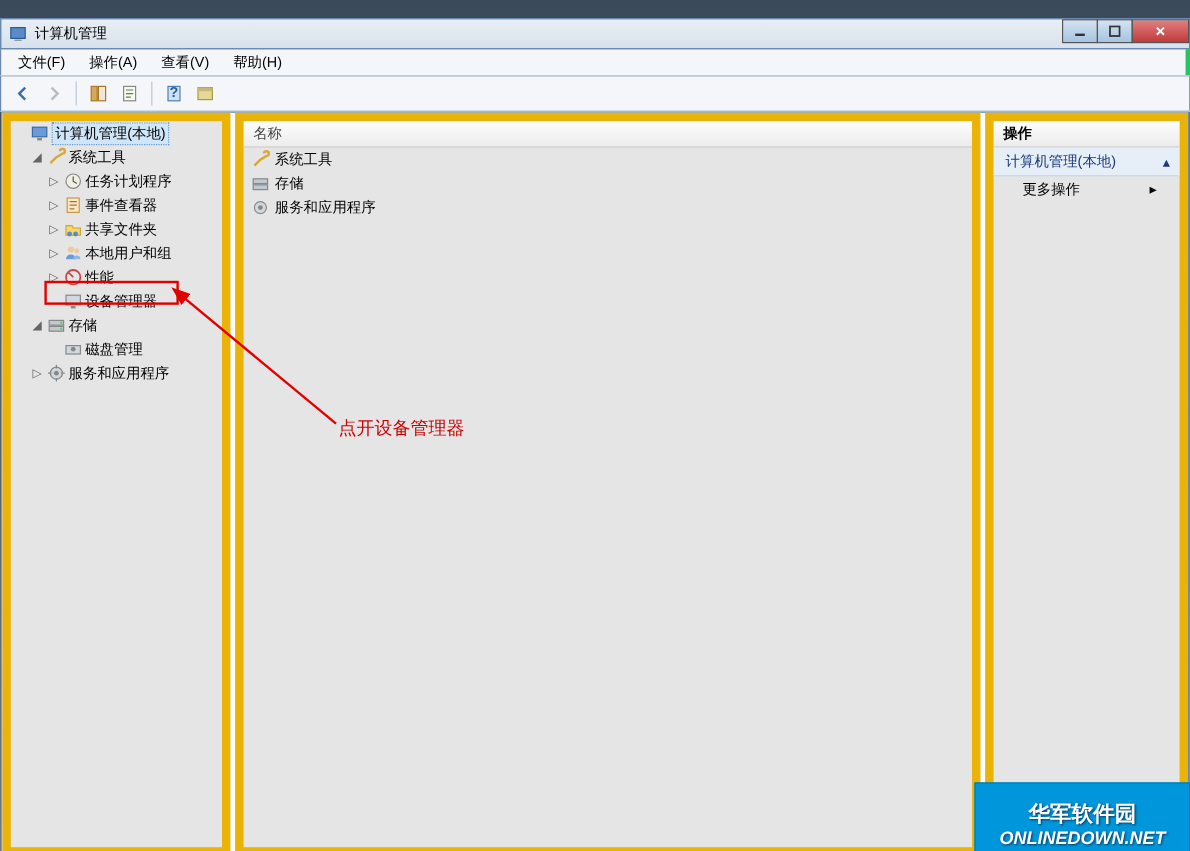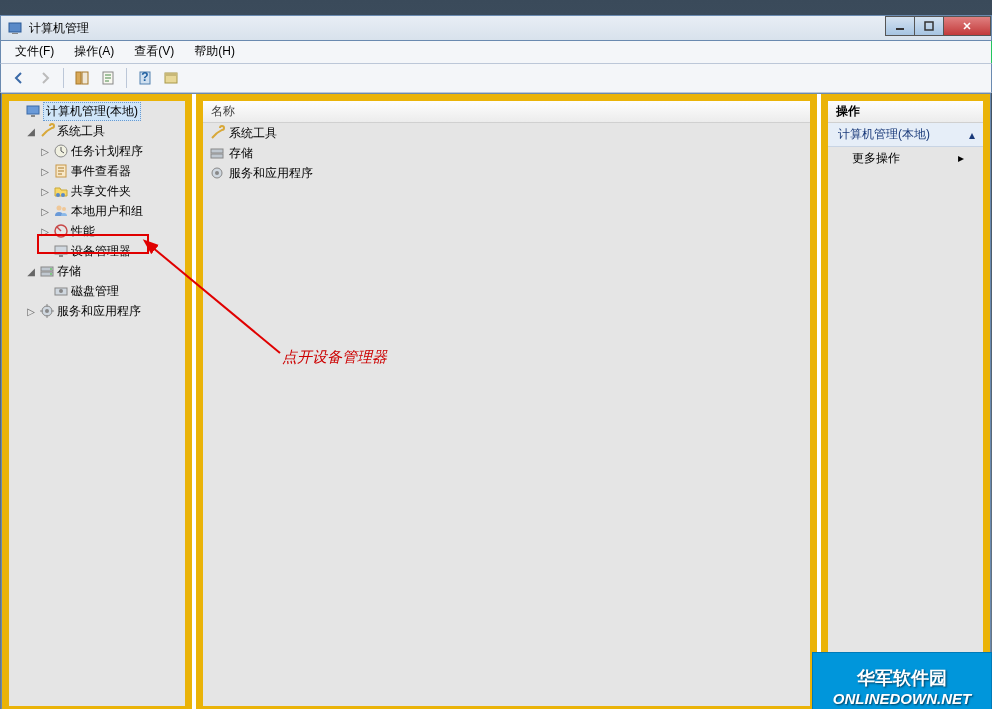--- a/index.html
+++ b/index.html
@@ -9,21 +9,21 @@
 
 .titlebar { height: 26px; background: linear-gradient(#e8eef5, #d8e2ec); border: 1px solid #6a8ab0; display: flex; align-items: center; padding-left: 6px; position: relative; }
 .titlebar .app-icon { width: 16px; height: 16px; margin-right: 6px; }
 .title-controls { position: absolute; right: 0; top: 0; height: 22px; display: flex; }
 .title-btn { width: 30px; height: 20px; border: 1px solid #555; display: flex; align-items: center; justify-content: center; margin-left: -1px; }
 .title-btn.min { background: linear-gradient(#d4e2f0,#a6c4e2); }
 .title-btn.max { background: linear-gradient(#d4e2f0,#a6c4e2); }
 .title-btn.close { background: linear-gradient(#e08080,#c23a3a); width: 48px; }
 .title-btn svg { width: 10px; height: 10px; }
 
-.menubar { height: 22px; background: #f4f6f9; border-left: 1px solid #6a8ab0; border-right: 1px solid #22c55e; display: flex; padding-left: 6px; gap: 4px; }
+.menubar { height: 22px; background: #f4f6f9; border-left: 1px solid #6a8ab0; border-right: 4px solid #22c55e; display: flex; align-items: center; padding-left: 6px; gap: 4px; }
 .menubar span { padding: 2px 8px; cursor: default; }
 
 .toolbar { height: 30px; background: #f4f6f9; border: 1px solid #bcc7d8; border-left: 1px solid #6a8ab0; border-right: 1px solid #6a8ab0; display: flex; align-items: center; padding-left: 6px; gap: 2px; }
 .tool-btn { width: 24px; height: 24px; border: 1px solid transparent; display: flex; align-items: center; justify-content: center; border-radius: 2px; }
 .tool-sep { width: 1px; height: 20px; background: #bcc7d8; margin: 0 4px; }
 
 .client { position: absolute; left: 1px; top: 78px; right: 1px; bottom: 10px; background: #fff; border: 1px solid #6a8ab0; display: flex; }
 
 .pane { height: 100%; overflow: auto; background: #e5e5e5; border: 7px solid #eab308; }
 .pane.tree { width: 190px; flex-shrink: 0; }
@@ -341,20 +341,20 @@
 
   <svg style="position:absolute; left:148px; top:226px; width:140px; height:118px; overflow:visible; pointer-events:none;">
     <defs>
         <marker id="ah" markerWidth="10" markerHeight="10" refX="2" refY="3" orient="auto">
           <path d="M0,0 L0,6 L8,3 z" fill="#e00000"></path>
         </marker>
       </defs>
     <line x1="132" y1="112" x2="4" y2="6" stroke="#e00000" stroke-width="2" marker-end="url(#ah)"></line>
   </svg>
 
-  <div class="annotation-text" style="left:282px; top:333px;font-style:italic;">点开设备管理器</div>
+  <div class="annotation-text" style="left:282px; top:333px;">点开设备管理器</div>
 
   <div class="watermark">
     <div class="wm1">华军软件园</div>
     <div class="wm2">ONLINEDOWN.NET</div>
   </div>
 
 </div>
 
 </body></html>

